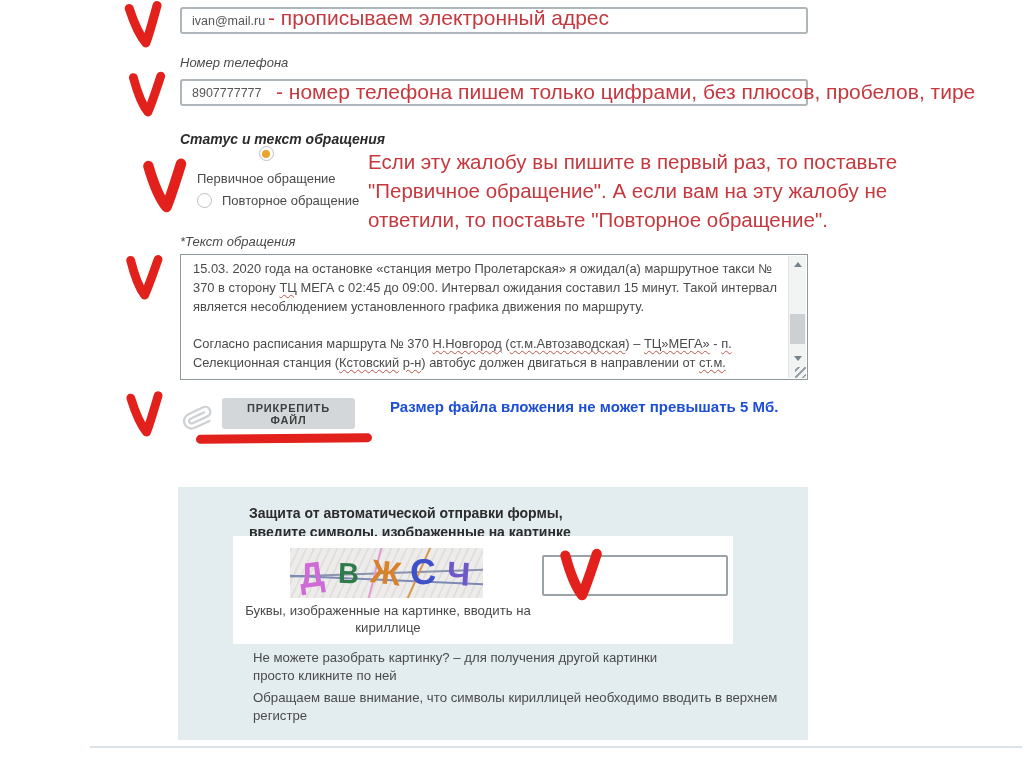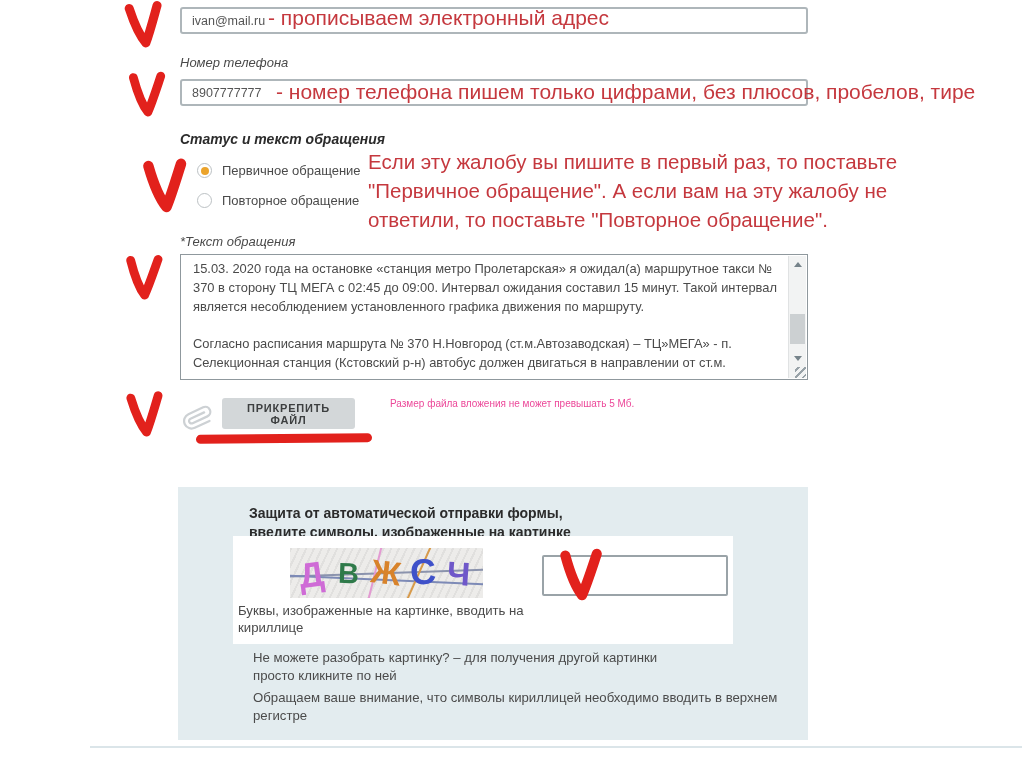--- a/index.html
+++ b/index.html
@@ -30,38 +30,38 @@
   .radio-circle{width:15px;height:15px;border-radius:50%;background:#fff;border:1px solid #bcc1c4;
                 display:flex;align-items:center;justify-content:center;box-sizing:border-box;}
   .radio-dot{width:8px;height:8px;border-radius:50%;background:#eba32b;}
   .radio-label{font-size:13px;color:#4a4a4a;}
 
   
   #ta{position:absolute;left:180px;top:254px;width:628px;height:126px;background:#fff;
       border:1px solid #8f989d;box-sizing:border-box;}
   #ta-text{position:absolute;left:12px;right:26px;top:5px;bottom:5px;overflow:hidden;
            font-size:12.9px;line-height:1.46;color:#4a4a4a;white-space:pre-wrap;}
-  .missp{text-decoration-style:wavy;text-decoration-color:#c0544e;text-decoration-thickness:1px;text-underline-offset:2px;}
+  .missp{text-decoration:underline;text-decoration-style:wavy;text-decoration-color:#c0544e;text-decoration-thickness:1px;text-underline-offset:2px;}
   #ta-sb{position:absolute;top:1px;right:1px;width:17px;bottom:1px;background:#f2f3f3;border-left:1px solid #e0e2e3;}
   .sb-btn{position:absolute;left:0;width:17px;height:16px;display:flex;align-items:center;justify-content:center;background:#f2f3f3;}
   .sb-up{top:0;}.sb-down{bottom:12px;}
   .tri-up{width:0;height:0;border-left:4px solid transparent;border-right:4px solid transparent;border-bottom:5px solid #76838a;}
   .tri-down{width:0;height:0;border-left:4px solid transparent;border-right:4px solid transparent;border-top:5px solid #76838a;}
   .sb-thumb{position:absolute;left:1px;top:58px;width:15px;height:30px;background:#ccd0d2;}
   #ta-grip{position:absolute;right:1px;bottom:1px;width:11px;height:11px;
            background:repeating-linear-gradient(-45deg,transparent 0 2px,#98a2a8 2px 3.5px,transparent 3.5px 5px);}
 
   
   #attach-btn{position:absolute;left:222px;top:398px;width:133px;height:31px;background:#d3d7d9;
               border:none;border-radius:3px;font-family:"Liberation Sans",sans-serif;
               font-size:11px;font-weight:bold;letter-spacing:0.8px;color:#3d3f40;cursor:pointer;}
   #clip{position:absolute;left:183px;top:398px;width:30px;height:40px;}
   #red-underline{position:absolute;left:196px;top:434px;width:176px;height:9px;background:#e2211c;
                  border-radius:5px;transform:rotate(-0.6deg);}
-  .note{position:absolute;font-size:10px;color:#ec4899;line-height:1.35;}
+  .note{position:absolute;font-size:15px;color:#1d4ed8;line-height:1.35;font-weight:bold;}
 
   
   #captcha-box{position:absolute;left:178px;top:487px;width:630px;height:253px;background:#e3ecef;}
   #captcha-title{position:absolute;left:71px;top:17px;font-size:14px;font-weight:bold;color:#2b2b2b;
                  line-height:1.35;white-space:pre-line;}
   #captcha-panel{position:absolute;left:55px;top:49px;width:500px;height:108px;background:#fff;}
   #captcha-img{position:absolute;left:57px;top:12px;width:193px;height:50px;background:#edecea;
                overflow:hidden;cursor:pointer;
                background-image:repeating-linear-gradient(115deg,rgba(150,150,150,0.14) 0 2px,transparent 2px 7px);}
   #captcha-letters{position:absolute;left:0;top:0;width:100%;height:100%;}
@@ -69,21 +69,21 @@
   #captcha-letters span:nth-child(1){left:9px;top:9px;transform:rotate(-8deg);font-size:35px;}
   #captcha-letters span:nth-child(2){left:48px;top:11px;transform:rotate(2deg);font-size:29px;}
   #captcha-letters span:nth-child(3){left:81px;top:8px;transform:rotate(7deg);}
   #captcha-letters span:nth-child(4){left:120px;top:6px;transform:rotate(-3deg);font-size:36px;}
   #captcha-letters span:nth-child(5){left:157px;top:9px;transform:rotate(4deg);font-size:33px;}
   .cap-line{position:absolute;background:#8b93ad;height:1.5px;}
   .cap-line1{left:-4px;top:24px;width:205px;transform:rotate(-2deg);}
   .cap-line2{left:-4px;top:31px;width:205px;transform:rotate(2.5deg);background:#7d8ab6;}
   .cap-line3{left:84px;top:-6px;width:2px;height:62px;background:#e39ad2;transform:rotate(14deg);}
   .cap-line4{left:128px;top:-4px;width:1.5px;height:58px;background:#d89a4a;transform:rotate(24deg);}
-  #captcha-caption{position:absolute;left:5px;top:66px;width:300px;
+  #captcha-caption{position:absolute;left:5px;top:66px;width:300px;text-align:center;
                    font-size:13.2px;color:#4a4a4a;line-height:1.3;white-space:pre-line;}
   #captcha-input{position:absolute;left:309px;top:19px;width:186px;height:41px;background:#fff;
                  border:2px solid #9aa3a8;border-radius:2px;box-sizing:border-box;
                  font-size:15px;padding:0 10px;outline:none;font-family:"Liberation Sans",sans-serif;}
   .cap-note{position:absolute;left:75px;font-size:13.2px;color:#4b4b4b;line-height:1.35;white-space:pre-line;}
 
   #bottom-divider{position:absolute;left:90px;top:746px;width:932px;height:2px;background:#dbe5e9;}
 </style>
 </head>
 <body>
@@ -126,21 +126,21 @@
 
   <input id="email-input" class="tinput" type="text" value="ivan@mail.ru" style="">
   <div class="red-note" style="left:268px;top:6px;">- прописываем электронный адрес</div>
 
   <div class="lbl" style="left:180px;top:55px;">Номер телефона</div>
   <input id="phone-input" class="tinput" type="text" value="8907777777" style="">
   <div class="red-note" style="left:276px;top:80px;">- номер телефона пишем только цифрами, без плюсов, пробелов, тире</div>
 
   <div class="lbl-bold" style="left:180px;top:131px;font-style:italic;">Статус и текст обращения</div>
 
-  <div class="radio-row" style="left:197px;top:163px;">
+  <div class="radio-row" style="left:197px;top:146px;flex-direction:column;">
     <span class="radio-circle">
         <span class="radio-dot"></span>
       </span>
     <span class="radio-label">Первичное обращение</span>
   </div>
   <div class="radio-row" style="left:197px;top:193px;">
     <span class="radio-circle"></span>
     <span class="radio-label">Повторное обращение</span>
   </div>
 

